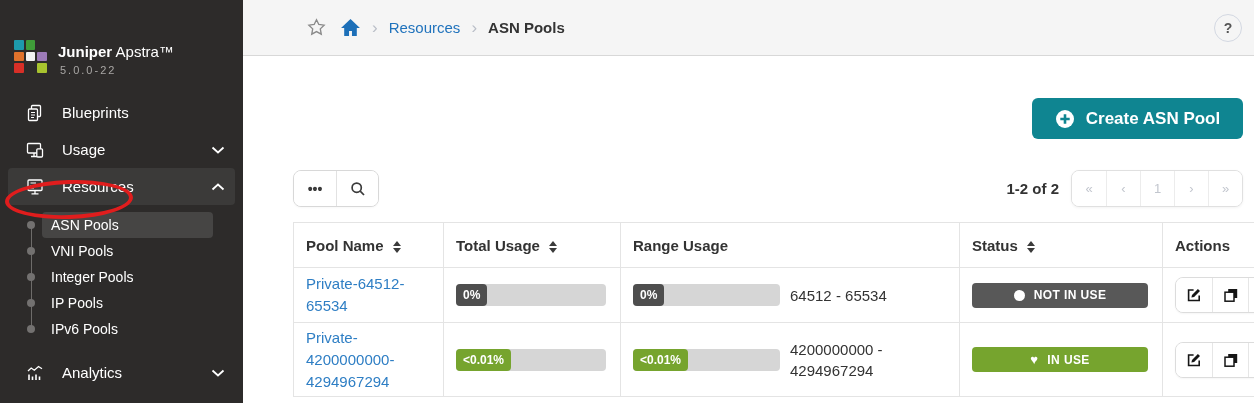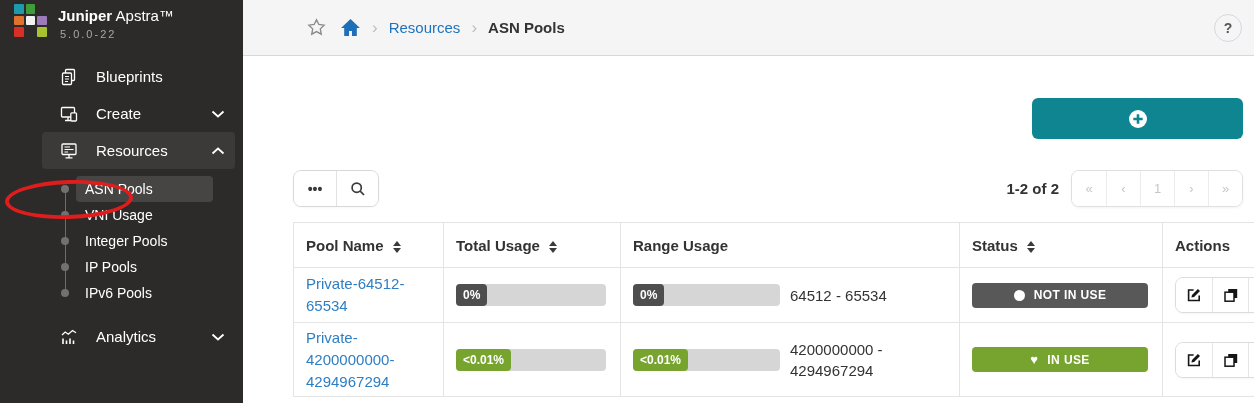--- a/index.html
+++ b/index.html
@@ -2,33 +2,33 @@
 <html><head>
 <meta charset="utf-8">
 <style>
   * { margin:0; padding:0; box-sizing:border-box; }
   html,body { width:1254px; height:403px; overflow:hidden; }
   body { font-family:"Liberation Sans", sans-serif; background:#fff; }
   .app { display:flex; width:1254px; height:403px; }
 
   
   .sidebar { width:243px; flex-shrink:0; background:#2d2b2a; color:#fff; position:relative; }
-  .brand { display:flex; gap:11px; padding:4px 0 0 14px; align-items:flex-start; }
+  .brand { display:flex; gap:11px; padding:4px 0 0 14px; align-items:flex-start;margin-top:36px; }
   .logo { width:33px; height:33px; display:grid; grid-template-columns:repeat(3,1fr); grid-template-rows:repeat(3,1fr); gap:2px; }
   .logo span { border-radius:1px; }
   .lg-1 { background:#1d9aab; } .lg-2 { background:#3f9d39; }
   .lg-4 { background:#e0722c; } .lg-5 { background:#f2f2f2; } .lg-6 { background:#9d7bb8; }
   .lg-7 { background:#d82f27; } .lg-9 { background:#a8c32f; }
   .lg-empty { background:transparent; }
   .brand-text { padding-top:3px; }
   .brand-title { font-size:15px; color:#fff; }
   .brand-title b { font-weight:700; }
   .version { font-size:11px; color:#a9a7a5; letter-spacing:2px; margin-top:4px; margin-left:2px; }
 
-  .nav { margin-top:18px;padding-left:34px; }
+  .nav { margin-top:18px; }
   .nav-item { height:37px; display:flex; align-items:center; gap:17px; padding:0 18px 0 25px; font-size:15px; color:#fff; cursor:pointer; }
   .nav-item .nicon { width:20px; height:20px; flex-shrink:0; display:flex; align-items:center; justify-content:center; }
   .nav-item .chev { margin-left:auto; display:flex; }
   .nav-item.active { background:#3b3a39; border-radius:4px; margin:0 8px; padding:0 10px 0 17px; }
 
   .subnav { position:relative; margin-top:7px; }
   .subnav .vline { position:absolute; left:31px; top:13px; height:104px; width:1px; background:#6e6c6a; }
   .sub-item { position:relative; height:26px; margin:0 30px 0 42px; display:flex; align-items:center; padding-left:9px; font-size:14px; color:#fff; border-radius:4px; cursor:pointer; }
   .sub-item .dot { position:absolute; left:-15px; width:8px; height:8px; border-radius:50%; background:#737170; }
   .sub-item.selected { background:#464544; }
@@ -131,21 +131,21 @@
 
 
       <div class="nav-item">
         <span class="nicon">
           <svg width="20" height="20" viewBox="0 0 20 20">
               <rect x="2.5" y="3.5" width="13" height="9.5" rx="1" fill="none" stroke="#fff" stroke-width="1.3"></rect>
               <path d="M9 13v3M6 16.5h6" stroke="#fff" stroke-width="1.3" fill="none"></path>
               <rect x="11.8" y="8.8" width="5.7" height="8.2" rx="1" fill="#2d2b2a" stroke="#fff" stroke-width="1.3"></rect>
             </svg>
         </span>
-        <span>Create</span>
+        <span>Usage</span>
         <span class="chev">
           <svg width="14" height="8" viewBox="0 0 14 8">
               <polyline points="1.5,1.5 7,6.5 12.5,1.5" fill="none" stroke="#fff" stroke-width="1.8"></polyline>
             </svg>
         </span>
       </div>
 
       <div class="nav-item active">
         <span class="nicon">
           <svg width="20" height="20" viewBox="0 0 20 20">
@@ -163,21 +163,21 @@
       </div>
 
       <div class="subnav">
         <div class="vline"></div>
         <div class="sub-item selected">
           <span class="dot"></span>
           <span>ASN Pools</span>
         </div>
         <div class="sub-item">
           <span class="dot"></span>
-          <span>VNI Usage</span>
+          <span>VNI Pools</span>
         </div>
         <div class="sub-item">
           <span class="dot"></span>
           <span>Integer Pools</span>
         </div>
         <div class="sub-item">
           <span class="dot"></span>
           <span>IP Pools</span>
         </div>
         <div class="sub-item">
@@ -227,20 +227,21 @@
 
     <div class="content">
 
       <button class="create-btn">
         <span style="display:flex">
           <svg width="20" height="20" viewBox="0 0 20 20">
               <circle cx="10" cy="10" r="9" fill="#fff"></circle>
               <path d="M10 5.3v9.4M5.3 10h9.4" stroke="#0f8591" stroke-width="2.6"></path>
             </svg>
         </span>
+        <span>Create ASN Pool</span>
       </button>
 
       <div class="controls">
         <div class="btn-group">
           <button class="gbtn">•••</button>
           <button class="gbtn">
             <span style="display:flex">
               <svg width="16" height="16" viewBox="0 0 16 16">
                   <circle cx="6.7" cy="6.7" r="4.6" fill="none" stroke="#3b3b3b" stroke-width="1.7"></circle>
                   <path d="M10.2 10.2 14 14" stroke="#3b3b3b" stroke-width="1.7"></path>

